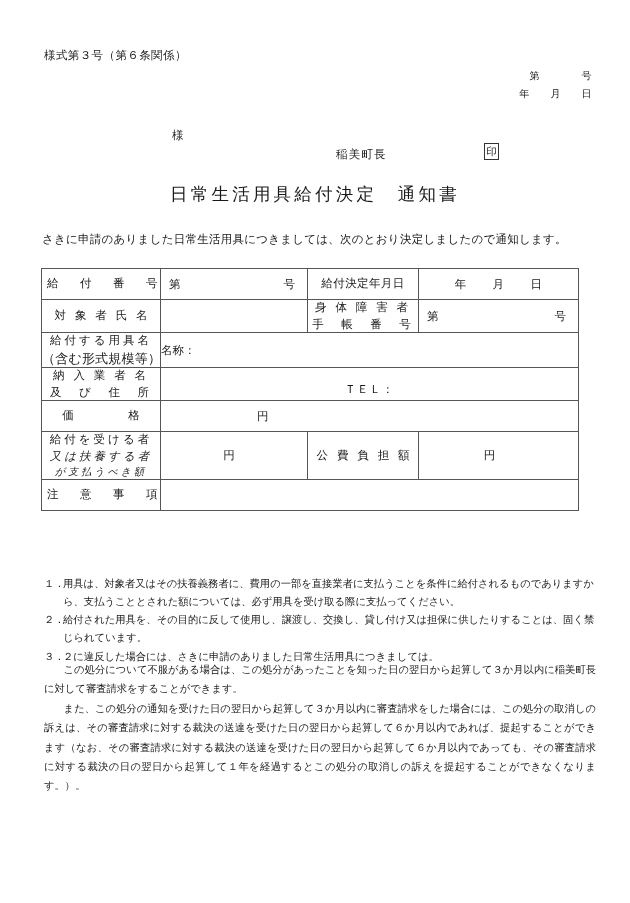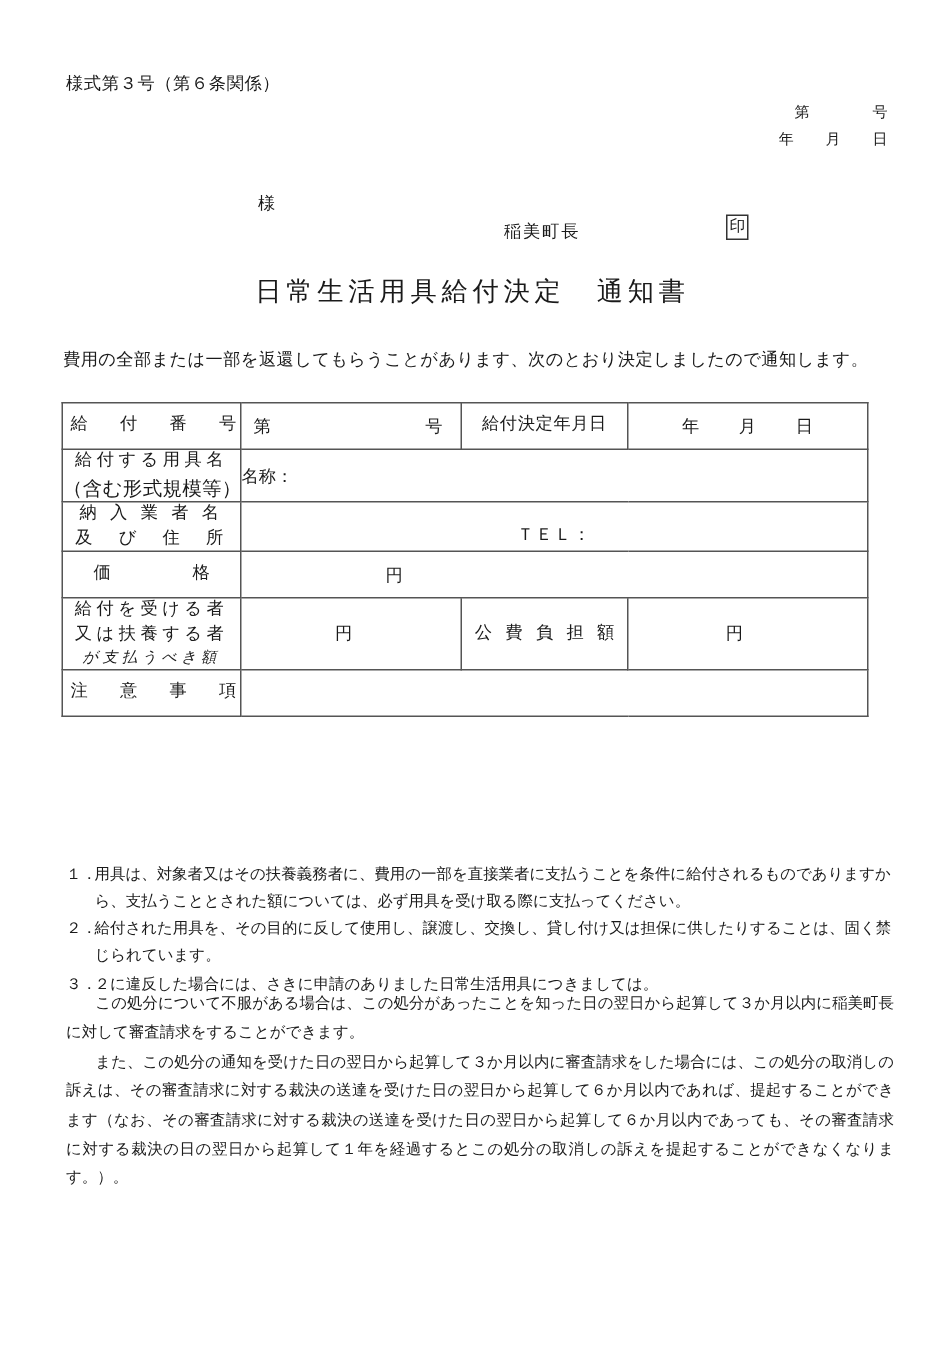--- a/index.html
+++ b/index.html
@@ -225,21 +225,21 @@
 
   <div class="addressee">様</div>
 
   <div class="issuer-row">
     <span class="issuer-name">稲美町長</span>
     <span class="seal-box">印</span>
   </div>
 
   <div class="doc-title">日常生活用具給付決定　通知書</div>
 
-  <div class="lead">費用の全部または一部を返還してもらうことがあります、次のとおり決定しましたので通知します。</div>
+  <div class="lead">さきに申請のありました日常生活用具につきましては、次のとおり決定しましたので通知します。</div>
 
   <div class="tbl-wrap">
     <table class="form">
       <colgroup>
         <col style="width:119px">
         <col style="width:147px">
         <col style="width:111px">
         <col style="width:160px">
       </colgroup>
       <tbody>
@@ -250,20 +250,34 @@
               <span>第</span>
               <span>号</span>
             </div>
           </td>
           <td class="lbl lbl-tight">給付決定年月日</td>
           <td class="ymd">
             <span>年</span><span>月</span><span>日</span>
           </td>
         </tr>
 
+        <tr>
+          <td class="lbl lbl-spread-sm h-tall-2">対 象 者 氏 名</td>
+          <td class="h-tall-2"></td>
+          <td class="lbl h-tall-2">
+            <span class="lbl-spread-sm">身 体 障 害 者</span>
+            <span class="lbl-sub" style="font-size:11.5px;letter-spacing:3px;">手　帳　番　号</span>
+          </td>
+          <td class="h-tall-2">
+            <div class="dailine">
+              <span>第</span>
+              <span>号</span>
+            </div>
+          </td>
+        </tr>
 
 
         <tr>
           <td class="lbl h-tall-2">
             <span class="lbl-spread-sm">給付する用具名</span>
             <span class="lbl-sub">（含む形式規模等）</span>
           </td>
           <td class="h-tall-2 meisho" colspan="3">名称：</td>
         </tr>
 
@@ -280,21 +294,21 @@
         <tr>
           <td class="lbl lbl-spread">価　　　格</td>
           <td colspan="3">
             <span class="yen-mid" style="text-align:left;padding-left:96px;">円</span>
           </td>
         </tr>
 
         <tr>
           <td class="lbl h-tall-3">
             <span class="lbl-spread-sm">給付を受ける者</span>
-            <span class="lbl-sub" style="font-size:11.5px;letter-spacing:3px;">又は扶養する者</span>
+            <span class="lbl-sub" style="font-size:11.5px;letter-spacing:3px;font-style:italic;">又は扶養する者</span>
             <span class="lbl-sub" style="font-size:10px;letter-spacing:3px;font-style:italic;">が支払うべき額</span>
           </td>
           <td class="h-tall-3">
             <span class="yen-mid">円</span>
           </td>
           <td class="lbl lbl-spread-sm h-tall-3">公 費 負 担 額</td>
           <td class="h-tall-3">
             <span class="yen-mid" style="padding-right:18px;">円</span>
           </td>
         </tr>

